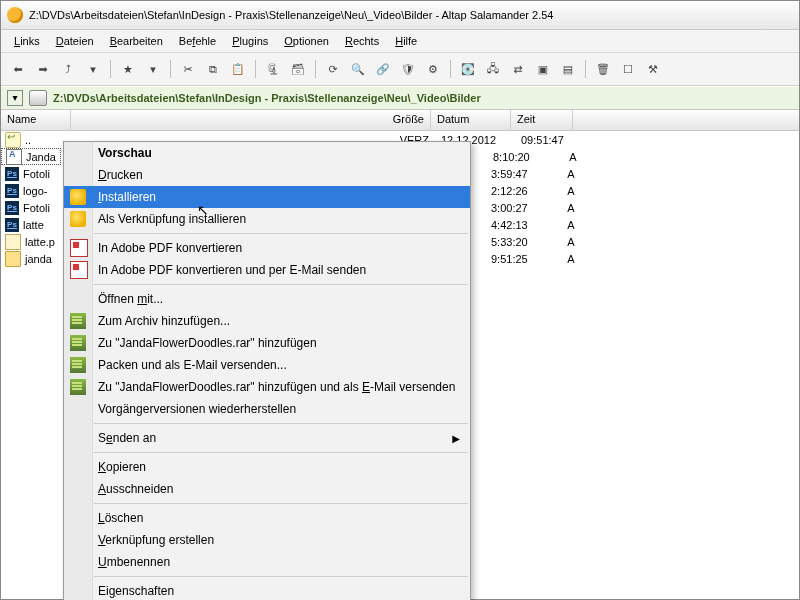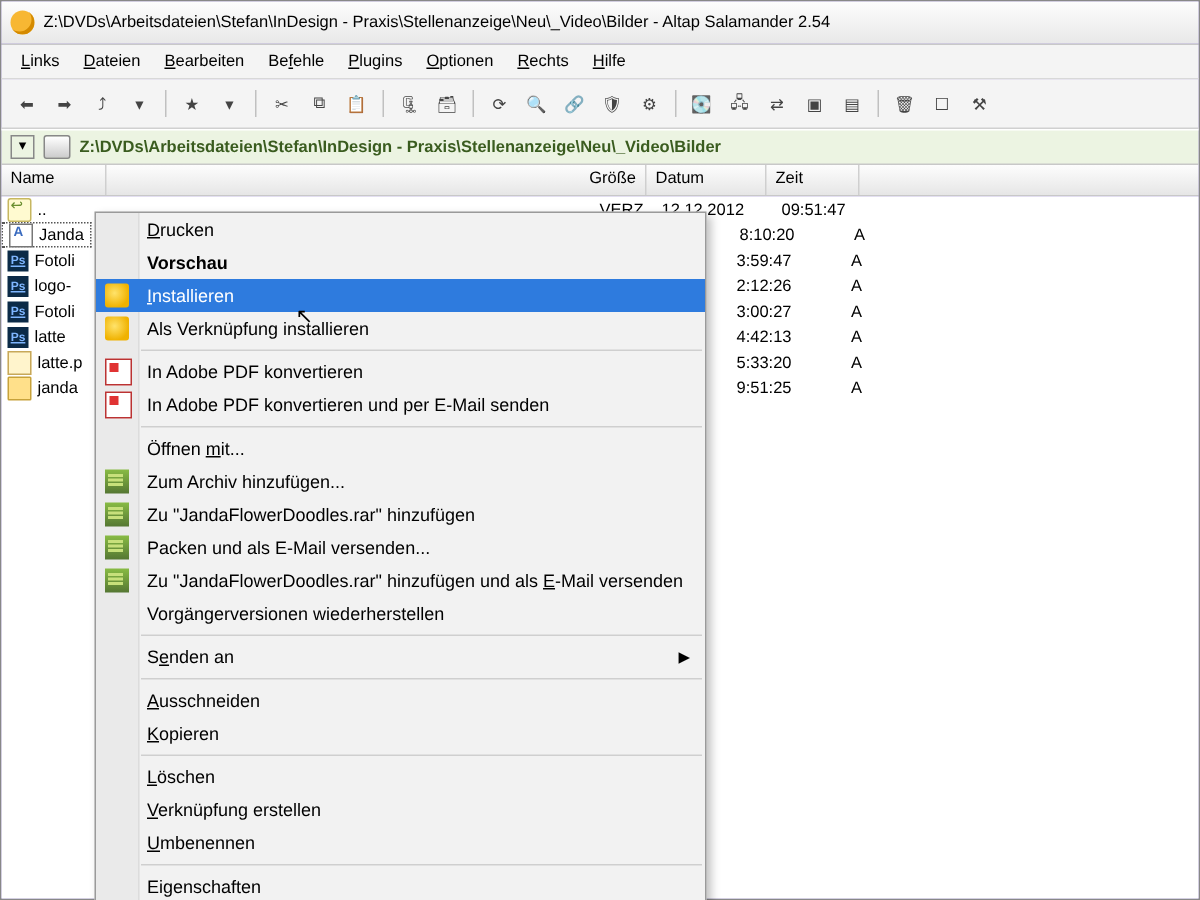--- a/index.html
+++ b/index.html
@@ -1,16 +1,16 @@
 <!DOCTYPE html>
 <html><head>
 <meta charset="utf-8">
 <style>
   html,body{margin:0;padding:0;font-family:"Segoe UI","Tahoma",sans-serif;font-size:11px;color:#000;background:#ededed;}
-  .window{width:798px;height:598px;border:1px solid #888;background:#c4b5fd;display:flex;flex-direction:column;position:relative;}
+  .window{width:798px;height:598px;border:1px solid #888;background:#fdba74;display:flex;flex-direction:column;position:relative;}
   .titlebar{height:28px;background:linear-gradient(#fdfdfd,#e8e8e8);display:flex;align-items:center;padding:0 6px;border-bottom:1px solid #c8c8c8;}
   .titlebar .app-icon{width:16px;height:16px;background:#f7b733;border-radius:50%;margin-right:6px;box-shadow:inset -2px -2px 0 #d48a00;}
   .titlebar .title{flex:1;white-space:nowrap;overflow:hidden;}
   .menubar{height:22px;background:#f4f4f4;display:flex;align-items:center;padding:0 6px;gap:2px;border-bottom:1px solid #d8d8d8;}
   .menubar span{padding:2px 7px;cursor:default;}
   .menubar span u{text-decoration:underline;}
   .toolbar{height:28px;background:#f4f4f4;display:flex;align-items:center;padding:2px 6px;gap:3px;border-bottom:1px solid #d0d0d0;}
   .tb-btn{width:20px;height:20px;border:1px solid transparent;display:flex;align-items:center;justify-content:center;font-size:11px;color:#444;}
   .tb-sep{width:1px;height:18px;background:#c0c0c0;margin:0 3px;}
   .pathbar{height:22px;display:flex;align-items:center;padding:0 6px;gap:6px;background:#ecf4e2;border-top:1px solid #fff;border-bottom:1px solid #c8c8c8;}
@@ -195,25 +195,25 @@
           <span>janda</span>
         </div>
       <div style="width:426px"></div>
       <div class="cell time">9:51:25</div>
       <div class="cell attr">A</div>
     </div>
   </div>
 
   <div class="ctx">
     <div class="gutter"></div>
-    <div class="ctx-item">
-        <span><u>D</u>rucken</span>
-      </div>
     <div class="ctx-item bold">
         <span>Vorschau</span>
+      </div>
+    <div class="ctx-item">
+        <span><u>D</u>rucken</span>
       </div>
     <div class="ctx-item hl">
         <div class="ctx-icon ic-shield"></div>
         <span><u style="color:#fff">I</u>nstallieren</span>
       </div>
     <div class="ctx-item">
         <div class="ctx-icon ic-shield"></div>
         <span>Als Verknüpfung installieren</span>
       </div>
     <div class="ctx-sep"></div>
@@ -248,25 +248,25 @@
     <div class="ctx-item">
         <span>Vorgängerversionen wiederherstellen</span>
       </div>
     <div class="ctx-sep"></div>
     <div class="ctx-item">
         <span>S<u>e</u>nden an</span>
         <span class="arrow">▶</span>
       </div>
     <div class="ctx-sep"></div>
     <div class="ctx-item">
+        <span><u>K</u>opieren</span>
+      </div>
+    <div class="ctx-item">
         <span><u>A</u>usschneiden</span>
       </div>
-    <div class="ctx-item">
-        <span><u>K</u>opieren</span>
-      </div>
     <div class="ctx-sep"></div>
     <div class="ctx-item">
         <span><u>L</u>öschen</span>
       </div>
     <div class="ctx-item">
         <span><u>V</u>erknüpfung erstellen</span>
       </div>
     <div class="ctx-item">
         <span><u>U</u>mbenennen</span>
       </div>

